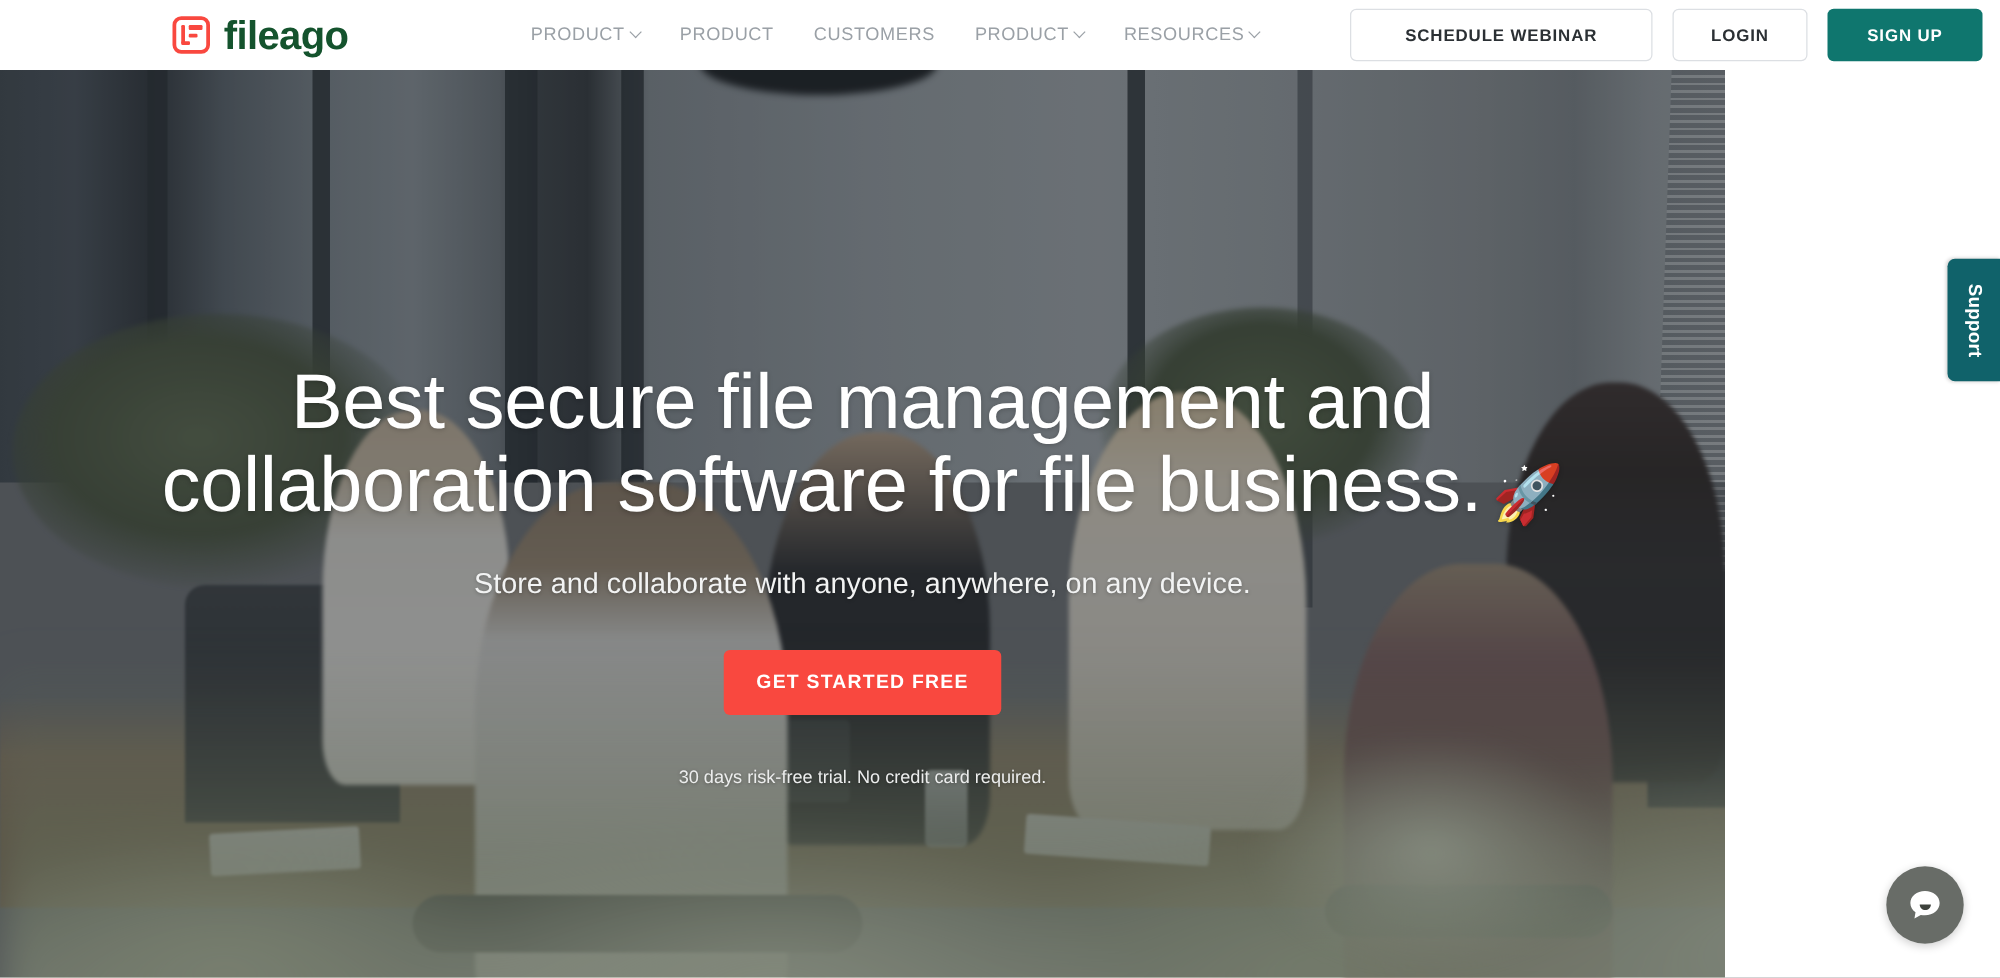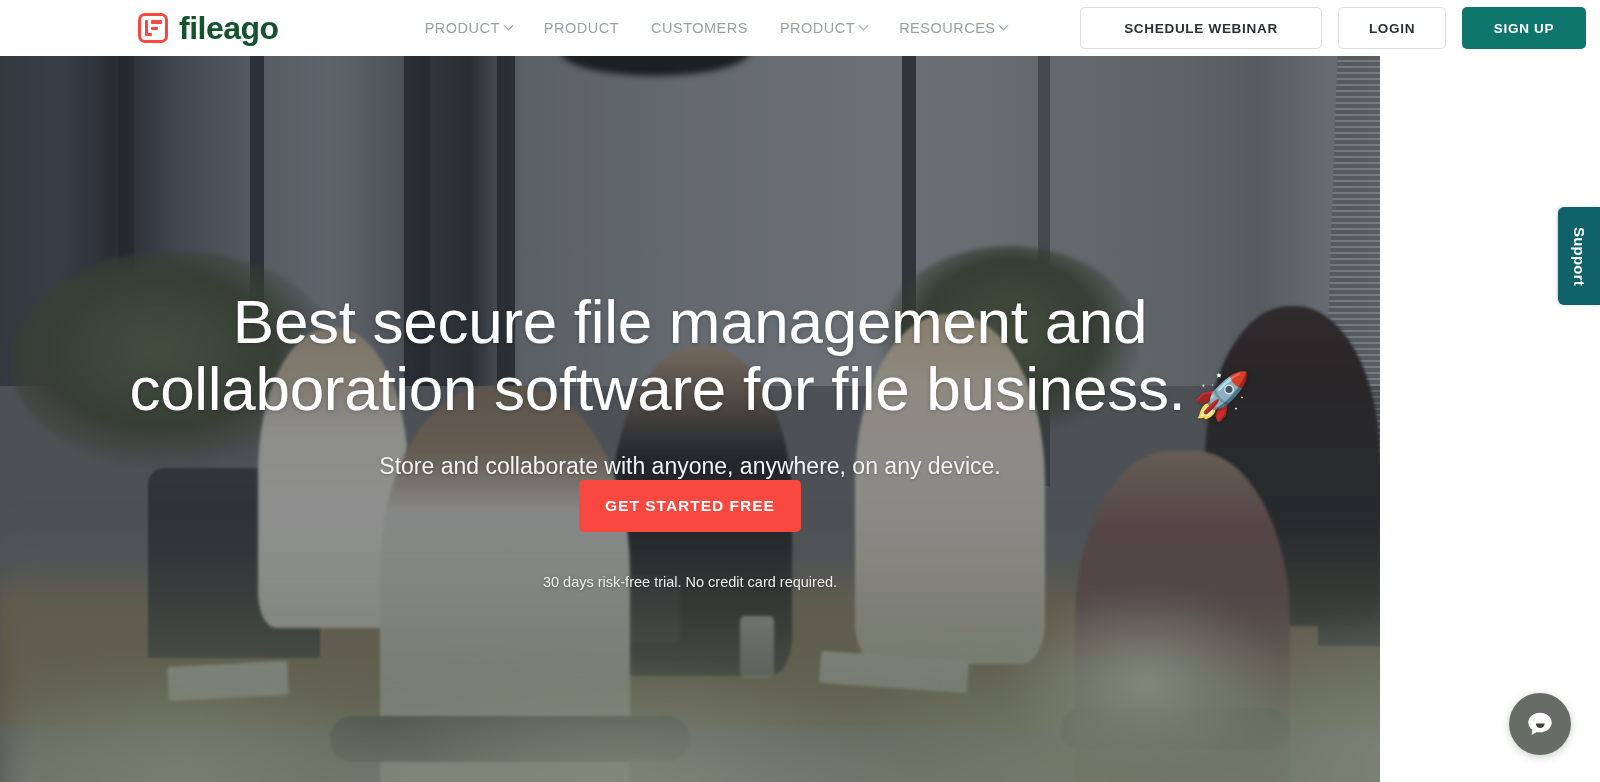--- a/index.html
+++ b/index.html
@@ -231,20 +231,21 @@
   }
   .rocket { font-size:46px; vertical-align:-2px; margin-left:8px; }
   .subhead {
     margin-top:30px;
     font-size:23px;
     color:#f2f3f3;
     font-weight:400;
     text-shadow:0 1px 3px rgba(0,0,0,.25);
   }
   .cta {
+    margin-top:40px;
     width:222px; height:52px;
     background:#f9483f;
     color:#ffffff;
     border:none; border-radius:5px;
     font-size:15.5px; font-weight:bold; letter-spacing:1px;
     display:flex; align-items:center; justify-content:center;
     cursor:pointer;
   }
   .note {
     margin-top:42px;

